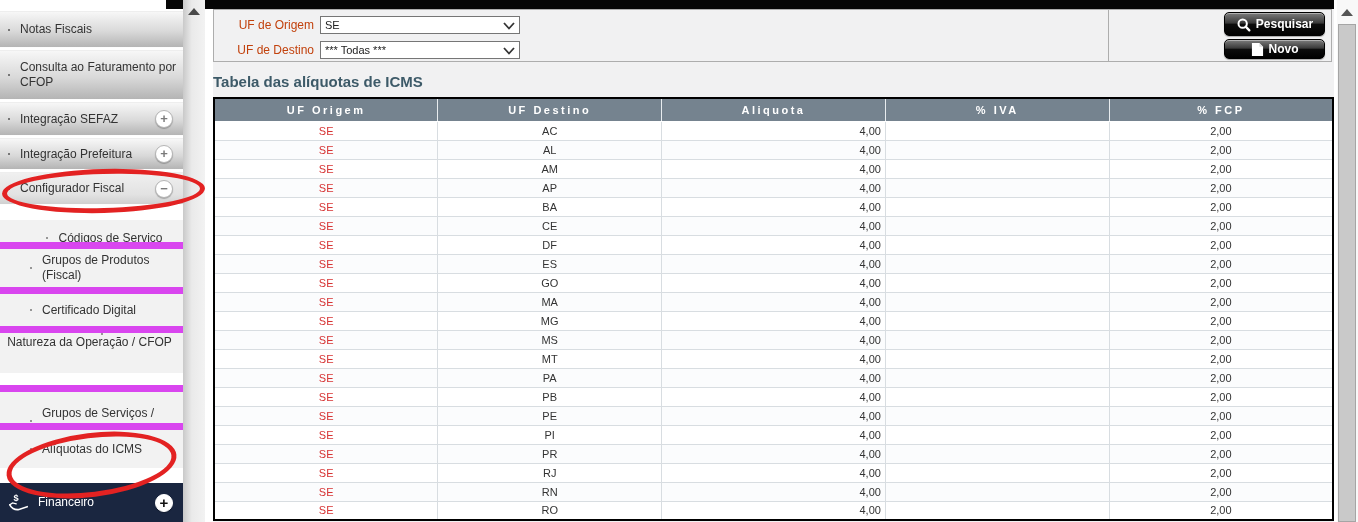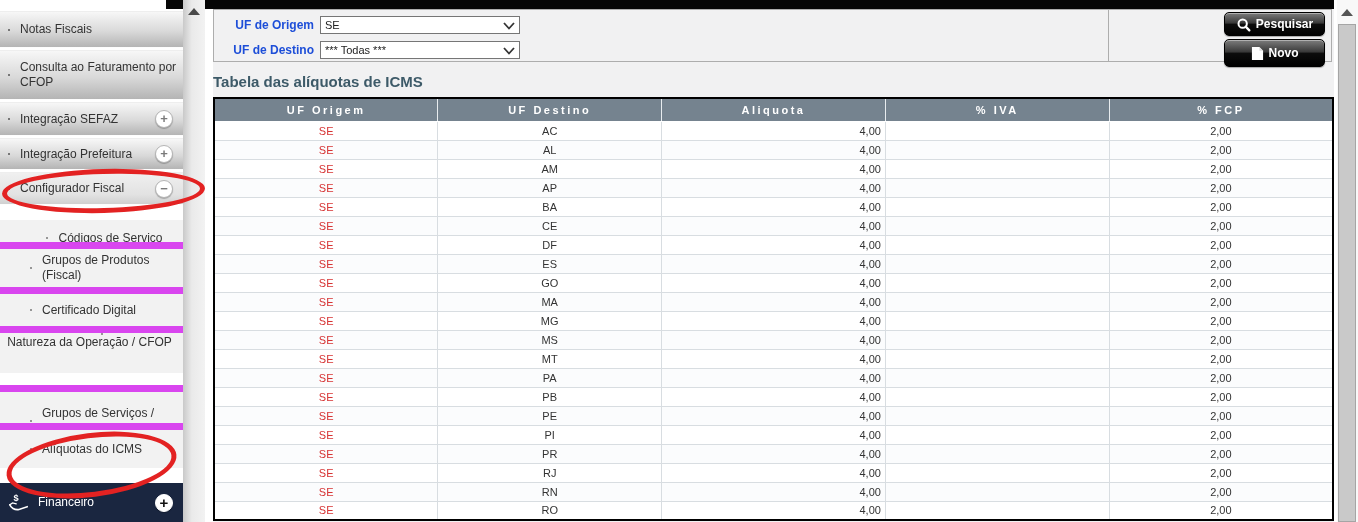--- a/index.html
+++ b/index.html
@@ -59,32 +59,32 @@
     position:absolute; left:5px; top:8px; width:0; height:0;
     border-left:6px solid transparent; border-right:6px solid transparent; border-bottom:7px solid #4a4a4a;
   }
 
   
   .form-box { position:absolute; left:213px; top:9px; width:1119px; height:53px;
     border:1px solid #adadad; background:#f1f1f2; }
   .field-row { position:absolute; left:0; display:flex; align-items:center; height:18px; }
   .row1 { top:6px; } .row2 { top:31px; }
   .field-row label { width:92px; margin-left:8px; text-align:right; margin-right:6px;
-    font-size:12px; font-weight:bold; color:#1d4ed8; white-space:nowrap; }
+    font-size:12px; font-weight:normal; color:#c2410c; white-space:nowrap; }
   .select { position:relative; width:200px; height:18px; background:#fff; border:1px solid #767676;
     font-size:11px; color:#222; display:flex; align-items:center; padding-left:4px; cursor:default; }
   .select .chev { position:absolute; right:4px; top:5px; }
   .button-zone { position:absolute; left:894px; top:0; width:224px; height:51px; border-left:1px solid #adadad; }
   .btn { position:absolute; right:7px; width:101px; display:flex; align-items:center; justify-content:center;
     gap:5px; border-radius:5px; border:1px solid #000; color:#fff; font-weight:bold; font-size:12px;
     background:linear-gradient(180deg,#7d7d7d 0%,#3a3a3a 45%,#0c0c0c 52%,#000 100%);
     box-shadow:inset 0 1px 0 rgba(255,255,255,.4), 0 1px 1px rgba(0,0,0,.3); cursor:pointer;
     font-family:"Liberation Sans", sans-serif; }
   .btn-pesquisar { top:2px; height:24px; }
-  .btn-novo { top:29px; height:28px; }
+  .btn-novo { top:29px; height:20px; }
 
   
   .page-title { position:absolute; left:213px; top:73px; font-size:15px; font-weight:bold; color:#3d5a68; }
 
   
   .icms-table { position:absolute; left:213px; top:97px; width:1121px; border-collapse:collapse;
     border:2px solid #000; background:#fff; table-layout:fixed; }
   .icms-table th { height:23px; background:#75838f; color:#fff; font-size:11px; font-weight:bold;
     letter-spacing:2.5px; text-align:center; border-right:1px solid #e8ecef; border-bottom:1px solid #fff; }
   .icms-table td { height:19px; font-size:11px; color:#333; border:1px solid #d8dde1;

